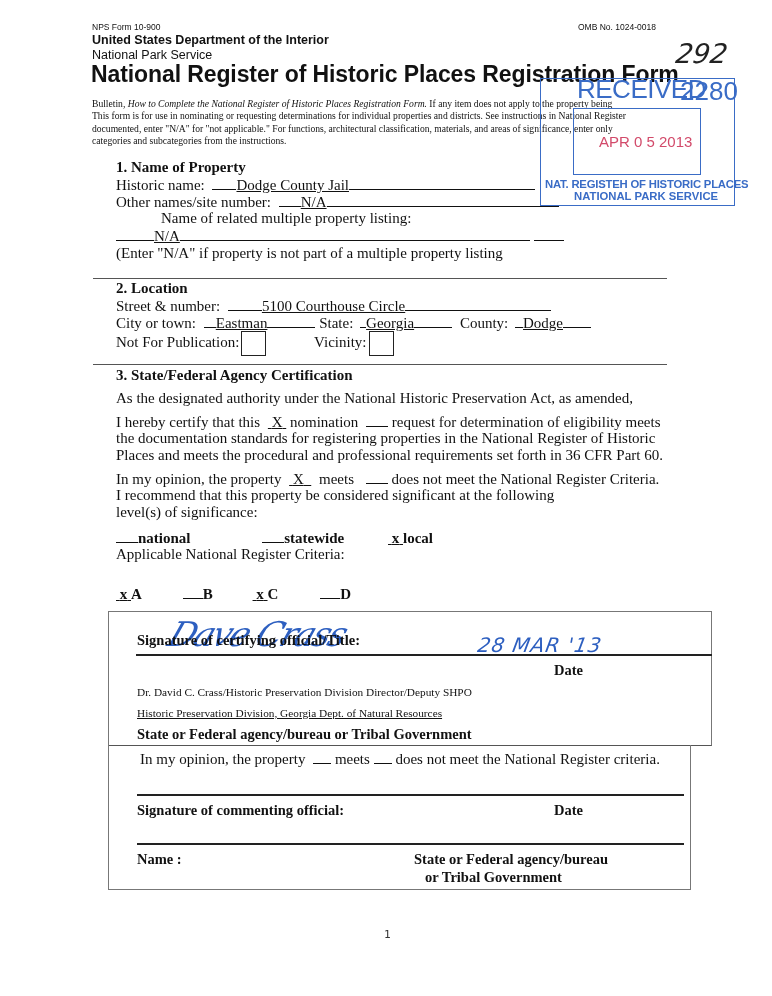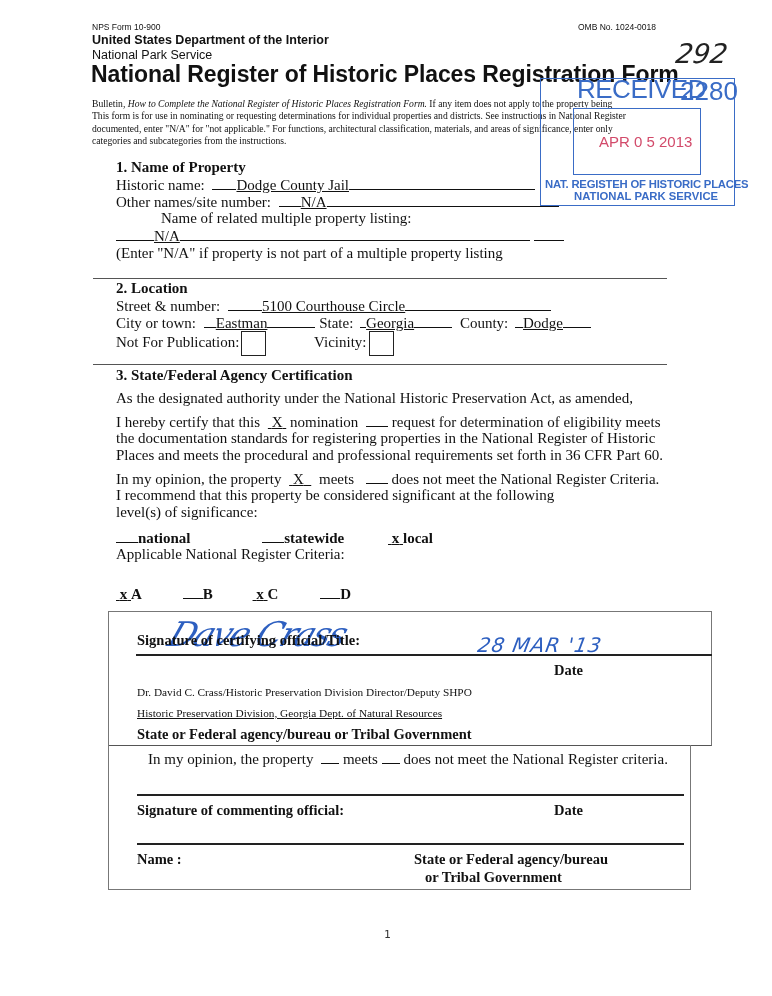--- a/index.html
+++ b/index.html
@@ -137,21 +137,21 @@
 <div class="sig-line" style="left:136px; top:654px; width:576px;"></div>
 <div class="abs signature">Dave Crass</div>
 <div class="abs sig-date">28 MAR '13</div>
 <div class="abs" style="left:137px; top:632px; font-size:14.5px; font-weight:bold;">Signature of certifying official/Title:</div>
 <div class="abs" style="left:554px; top:662px; font-size:14.5px; font-weight:bold;">Date</div>
 <div class="abs" style="left:137px; top:686px; font-size:11.3px;">Dr. David C. Crass/Historic Preservation Division Director/Deputy SHPO</div>
 <div class="abs" style="left:137px; top:707px; font-size:11.3px; text-decoration:underline;">Historic Preservation Division, Georgia Dept. of Natural Resources</div>
 <div class="abs" style="left:137px; top:726px; font-size:14.5px; font-weight:bold;">State or Federal agency/bureau or Tribal Government</div>
 
 <div class="box-lower"></div>
-<div class="abs" style="left:140px; top:750px; font-size:15px;margin-left:8px;">
+<div class="abs" style="left:140px; top:750px; font-size:15px;">
   <span>In my opinion, the property</span>
   <span class="fill-line" style="width:18px; margin-left:4px;"></span>
   <span>meets</span>
   <span class="fill-line" style="width:18px;"></span>
   <span>does not meet the National Register criteria.</span>
 </div>
 <div class="sig-line" style="left:137px; top:794px; width:547px;"></div>
 <div class="abs" style="left:137px; top:802px; font-size:14.5px; font-weight:bold;">Signature of commenting official:</div>
 <div class="abs" style="left:554px; top:802px; font-size:14.5px; font-weight:bold;">Date</div>
 <div class="sig-line" style="left:137px; top:843px; width:547px;"></div>

